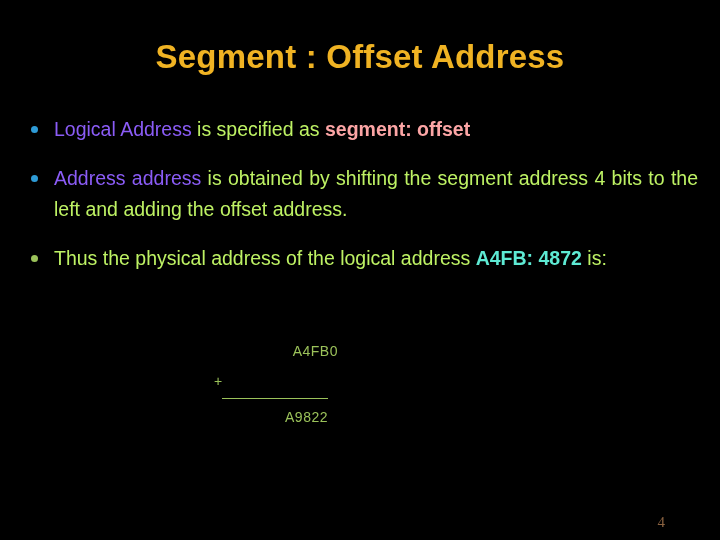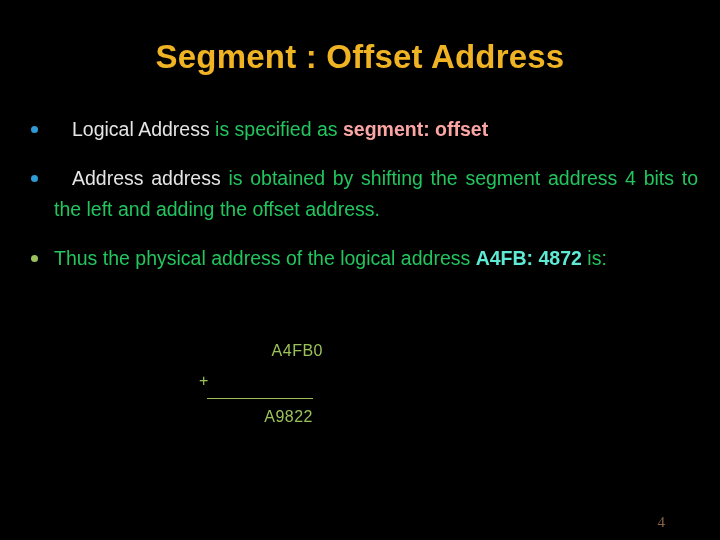--- a/index.html
+++ b/index.html
@@ -66,33 +66,33 @@
   .marker.green { background: #9BC25A; }
 
   .bullet-text { display: block; }
 
   .bullet.justify .bullet-text {
     text-align: justify;
     text-align-last: left;
   }
 
   
-  .t-blue      { color: #e5e5e5; margin-left: 18px; }
+  .t-blue      { color: #8b5cf6; }
   .t-blue-bold { color: #fca5a5; font-weight: 700; }
-  .t-green     { color: #22c55e; }
+  .t-green     { color: #bef264; }
   .t-salmon    { color: #5eead4; font-weight: 700; }
 
   
   .math-block {
     position: absolute;
-    left: 181px;
+    left: 196px;
     top: 336px;
     width: 180px;
     color: #9BC25A;
-    font-size: 16px;
+    font-size: 14px;
     line-height: 30px;
   }
   .math-row {
     display: flex;
     align-items: baseline;
     white-space: pre;
   }
   .math-row .op {
     width: 40px;
     text-align: left;

